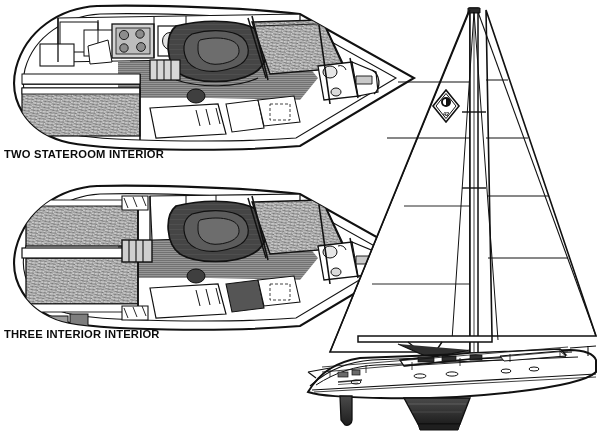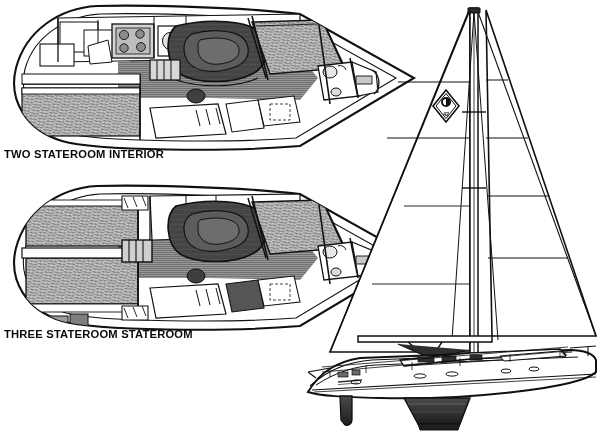--- a/index.html
+++ b/index.html
@@ -302,18 +302,18 @@
       <path d="M446,93.5 L456,106 L446,118.5 L436,106 Z" fill="#ffffff" stroke="#111" stroke-width="1"></path>
       <circle cx="446" cy="102" r="5" fill="#111"></circle>
       <circle cx="446" cy="102" r="3.1" fill="#ffffff"></circle>
       <path d="M446,99 L449.5,99 L449.5,105 L446,105 Z" fill="#111"></path>
       <text x="446" y="116" text-anchor="middle" font-size="5.6" font-weight="bold" font-family="Liberation Sans, sans-serif" fill="#111">42</text>
     </g>
   </svg>
 
   <div class="cap" id="cap-two">TWO STATEROOM INTERIOR</div>
 
-  <div class="cap" id="cap-three">THREE STATEROOM STATEROOM</div>
+  <div class="cap" id="cap-three">THREE INTERIOR INTERIOR</div>
 
   <div class="hit" style="left:8px;top:2px;width:410px;height:152px;"></div>
   <div class="hit" style="left:8px;top:182px;width:410px;height:152px;"></div>
   <div class="hit" style="left:300px;top:2px;width:298px;height:430px;"></div>
 </div>
 
 </body></html>

